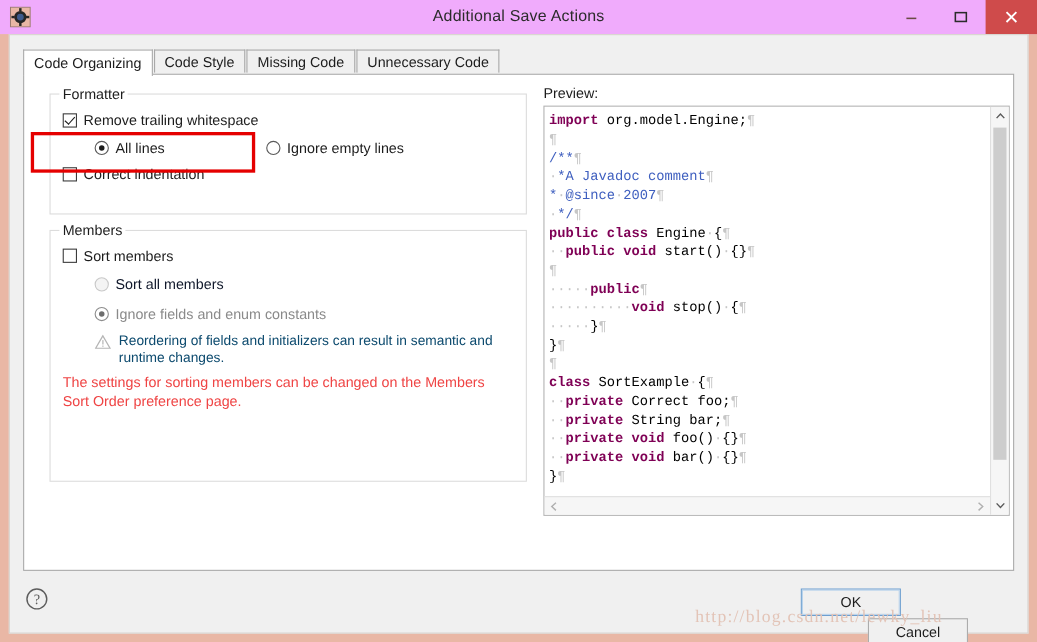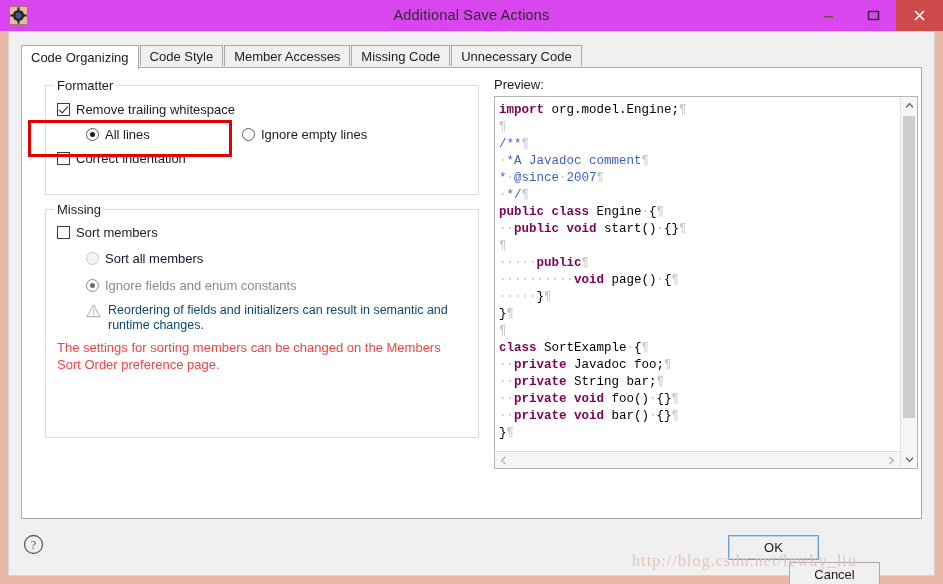--- a/index.html
+++ b/index.html
@@ -20,21 +20,21 @@
     background: #e9b7a5;
     box-sizing: border-box;
   }
 
   
   .titlebar {
     position: absolute;
     left: 0; top: 0;
     width: 943px;
     height: 31px;
-    background: #d946ef;
+    background: #f0abfc;
   }
   .title-icon {
     position: absolute;
     left: 8px; top: 5px;
     width: 21px; height: 21px;
     display: flex;
     align-items: center;
     justify-content: center;
   }
   .title-text {
@@ -383,21 +383,20 @@
         </svg>
       </div>
     </div>
   </div>
 
   <div class="client">
 
     <div class="tabstrip">
       <div class="tab active">Code Organizing</div>
       <div class="tab">Code Style</div>
-      <div class="tab">Member Accesses</div>
       <div class="tab">Missing Code</div>
       <div class="tab">Unnecessary Code</div>
     </div>
 
     <div class="tabbody">
 
       <div class="group" id="group-formatter">
         <div class="group-title">Formatter</div>
 
         <div class="row" style="left:11px; top:16px;">
@@ -415,21 +414,21 @@
           <span>Ignore empty lines</span>
         </div>
 
         <div class="row" style="left:11px; top:65px;">
           <span class="cb"></span>
           <span>Correct indentation</span>
         </div>
       </div>
 
       <div class="group" id="group-members">
-        <div class="group-title">Missing</div>
+        <div class="group-title">Members</div>
 
         <div class="row" style="left:11px; top:15px;">
           <span class="cb"></span>
           <span>Sort members</span>
         </div>
 
         <div class="row disabled" style="left:40px; top:41px;">
           <span class="rb dim"></span>
           <span>Sort all members</span>
         </div>
@@ -461,26 +460,26 @@
         <div class="code" id="code-area"><span class="kw">import</span><span> org.model.Engine;</span><span class="ws">¶</span>
 <span class="ws">¶</span>
 <span class="doc">/**</span><span class="ws">¶</span>
 <span class="ws">·</span><span class="doc">*A Javadoc comment</span><span class="ws">¶</span>
 <span class="doc">*</span><span class="ws">·</span><span class="doc">@since</span><span class="ws">·</span><span class="doc">2007</span><span class="ws">¶</span>
 <span class="ws">·</span><span class="doc">*/</span><span class="ws">¶</span>
 <span class="kw">public class</span><span> Engine</span><span class="ws">·</span><span>{</span><span class="ws">¶</span>
 <span class="ws">··</span><span class="kw">public void</span><span> start()</span><span class="ws">·</span><span>{}</span><span class="ws">¶</span>
 <span class="ws">¶</span>
 <span class="ws">·····</span><span class="kw">public</span><span class="ws">¶</span>
-<span class="ws">··········</span><span class="kw">void</span><span> page()</span><span class="ws">·</span><span>{</span><span class="ws">¶</span>
+<span class="ws">··········</span><span class="kw">void</span><span> stop()</span><span class="ws">·</span><span>{</span><span class="ws">¶</span>
 <span class="ws">·····</span><span>}</span><span class="ws">¶</span>
 <span>}</span><span class="ws">¶</span>
 <span class="ws">¶</span>
 <span class="kw">class</span><span> SortExample</span><span class="ws">·</span><span>{</span><span class="ws">¶</span>
-<span class="ws">··</span><span class="kw">private</span><span> Javadoc foo;</span><span class="ws">¶</span>
+<span class="ws">··</span><span class="kw">private</span><span> Correct foo;</span><span class="ws">¶</span>
 <span class="ws">··</span><span class="kw">private</span><span> String bar;</span><span class="ws">¶</span>
 <span class="ws">··</span><span class="kw">private void</span><span> foo()</span><span class="ws">·</span><span>{}</span><span class="ws">¶</span>
 <span class="ws">··</span><span class="kw">private void</span><span> bar()</span><span class="ws">·</span><span>{}</span><span class="ws">¶</span>
 <span>}</span><span class="ws">¶</span></div>
 
         <div class="vscroll">
           <div class="arrow up">
             <svg width="9" height="7" viewBox="0 0 9 7">
                 <path d="M1 5.4 L4.5 1.6 L8 5.4" fill="none" stroke="#5a5a5a" stroke-width="1.3"></path>
               </svg>

